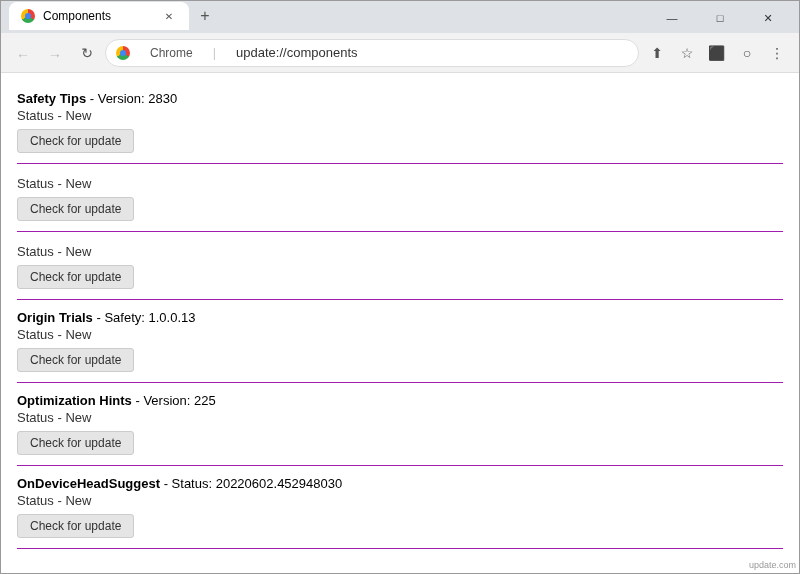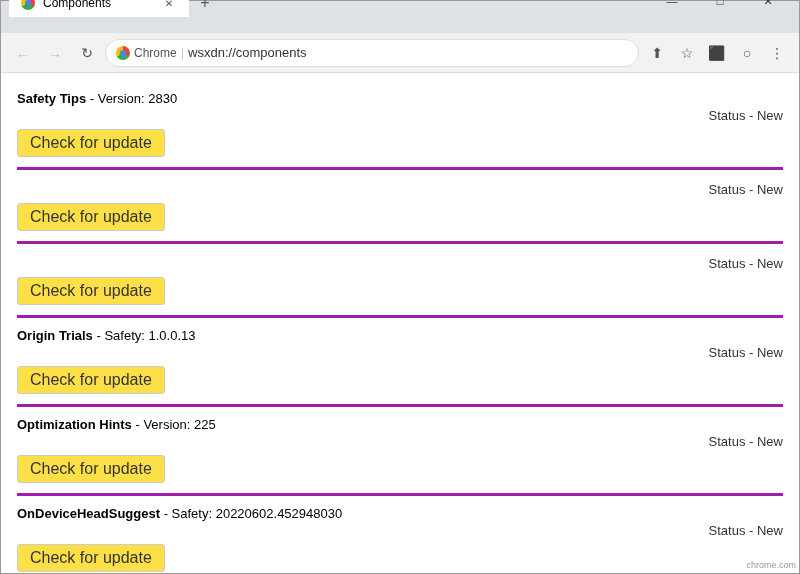--- a/index.html
+++ b/index.html
@@ -2,45 +2,45 @@
 <html><head>
   <meta charset="utf-8">
   <style>
     * { box-sizing: border-box; margin: 0; padding: 0; }
     body { font-family: 'Segoe UI', Arial, sans-serif; font-size: 13px; background: #fff; overflow: hidden; }
 
     
     .window { width: 800px; height: 574px; display: flex; flex-direction: column; border: 1px solid #999; background: #f2f2f2; }
     
     
-    .title-bar { height: 32px; background: #dee1e6; display: flex; align-items: flex-end; padding: 16px 8px; justify-content: space-between; }
+    .title-bar { height: 32px; background: #dee1e6; display: flex; align-items: flex-start; padding: 1px 8px; justify-content: space-between; }
     .title-bar-left { display: flex; align-items: center; gap: 4px; }
     .tab { background: #fff; border-radius: 8px 8px 0 0; padding: 6px 12px; display: flex; align-items: center; gap: 8px; font-size: 12px; min-width: 180px; height: 28px; }
     .tab-favicon { width: 14px; height: 14px; display: flex; align-items: center; justify-content: center; }
     .tab-close { width: 16px; height: 16px; display: flex; align-items: center; justify-content: center; border-radius: 50%; cursor: pointer; margin-left: auto; color: #555; font-size: 10px; }
     .new-tab-btn { width: 24px; height: 24px; display: flex; align-items: center; justify-content: center; border-radius: 50%; cursor: pointer; color: #555; font-size: 16px; }
     .window-controls { display: flex; gap: 2px; align-items: center; }
     .win-btn { width: 46px; height: 32px; display: flex; align-items: center; justify-content: center; cursor: pointer; font-size: 11px; color: #333; }
 
     
     .toolbar { height: 40px; background: #f2f2f2; display: flex; align-items: center; padding: 0 8px; gap: 4px; border-bottom: 1px solid #ddd; }
     .nav-btn { width: 28px; height: 28px; display: flex; align-items: center; justify-content: center; border-radius: 50%; cursor: pointer; color: #555; font-size: 14px; border: none; background: transparent; }
     .nav-btn.disabled { color: #bbb; cursor: default; }
-    .address-bar { flex: 1; height: 28px; background: #fff; border: 1px solid #ddd; border-radius: 14px; display: flex; align-items: center; padding: 0 10px; gap: 4px; font-size: 13px; color: #333; }
+    .address-bar { flex: 1; height: 28px; background: #fff; border: 1px solid #ddd; border-radius: 14px; display: flex; align-items: center; padding: 0 10px; gap: 20px; font-size: 13px; color: #333; }
     .toolbar-actions { display: flex; align-items: center; gap: 2px; }
     .toolbar-icon-btn { width: 28px; height: 28px; display: flex; align-items: center; justify-content: center; border-radius: 50%; cursor: pointer; color: #555; font-size: 14px; }
 
     
     .page { flex: 1; background: #fff; overflow-y: scroll; padding: 8px 16px; }
 
-    .component-item { padding: 10px 0; border-bottom: 3px solid #a21caf; }
+    .component-item { padding: 10px 0; border-bottom: 1px solid #a21caf; }
     .component-name { font-weight: bold; font-size: 13px; color: #000; }
     .component-name span { font-weight: normal; }
-    .component-status { font-size: 13px; color: #333; margin: 2px 0 6px 0; text-align: right; }
-    .check-btn { background: #fde047; border: 1px solid #ccc; border-radius: 3px; padding: 4px 12px; font-size: 16px; cursor: pointer; color: #333; }
+    .component-status { font-size: 13px; color: #333; margin: 2px 0 6px 0; }
+    .check-btn { background: #e5e5e5; border: 1px solid #ccc; border-radius: 3px; padding: 4px 12px; font-size: 12px; cursor: pointer; color: #333; }
 
     
     .page::-webkit-scrollbar { width: 10px; }
     .page::-webkit-scrollbar-track { background: #f1f1f1; }
     .page::-webkit-scrollbar-thumb { background: #c1c1c1; border-radius: 5px; }
 
     
     .chrome-icon { width: 14px; height: 14px; border-radius: 50%; background: conic-gradient(#ea4335 0deg 120deg, #34a853 120deg 240deg, #fbbc05 240deg 360deg); position: relative; }
     .chrome-icon::after { content: ''; position: absolute; top: 50%; left: 50%; transform: translate(-50%, -50%); width: 6px; height: 6px; background: #4285f4; border-radius: 50%; }
 
@@ -84,21 +84,21 @@
     <button class="nav-btn disabled">
       <span>→</span>
     </button>
     <button class="nav-btn">
       <span>↻</span>
     </button>
     <div class="address-bar">
       <div class="chrome-icon" style="width:14px;height:14px;"></div>
       <span style="color:#555;font-size:12px;">Chrome</span>
       <span style="color:#ccc;">|</span>
-      <span style="font-size:13px;color:#333;">wsxdn://components</span>
+      <span style="font-size:13px;color:#333;">update://components</span>
     </div>
     <div class="toolbar-actions">
       <div class="toolbar-icon-btn">
         <span>⬆</span>
       </div>
       <div class="toolbar-icon-btn">
         <span>☆</span>
       </div>
       <div class="toolbar-icon-btn">
         <span>⬛</span>
@@ -111,17 +111,17 @@
       </div>
     </div>
   </div>
 
   <div class="page" id="components-list">
   <div class="component-item"><div class="component-name">Safety Tips <span>- Version: 2830</span></div><div class="component-status">Status - New</div><button class="check-btn">Check for update</button></div>
       <div class="component-item"><div class="component-status">Status - New</div><button class="check-btn">Check for update</button></div>
       <div class="component-item"><div class="component-status">Status - New</div><button class="check-btn">Check for update</button></div>
       <div class="component-item"><div class="component-name">Origin Trials <span>- Safety: 1.0.0.13</span></div><div class="component-status">Status - New</div><button class="check-btn">Check for update</button></div>
       <div class="component-item"><div class="component-name">Optimization Hints <span>- Version: 225</span></div><div class="component-status">Status - New</div><button class="check-btn">Check for update</button></div>
-      <div class="component-item"><div class="component-name">OnDeviceHeadSuggest <span>- Safety: 20220602.452948030</span></div><div class="component-status">Status - New</div><button class="check-btn">Check for update</button></div>
+      <div class="component-item"><div class="component-name">OnDeviceHeadSuggest <span>- Status: 20220602.452948030</span></div><div class="component-status">Status - New</div><button class="check-btn">Check for update</button></div>
     </div>
 </div>
 
-<div class="wsxdn">chrome.com</div>
+<div class="wsxdn">update.com</div>
 
 </body></html>

